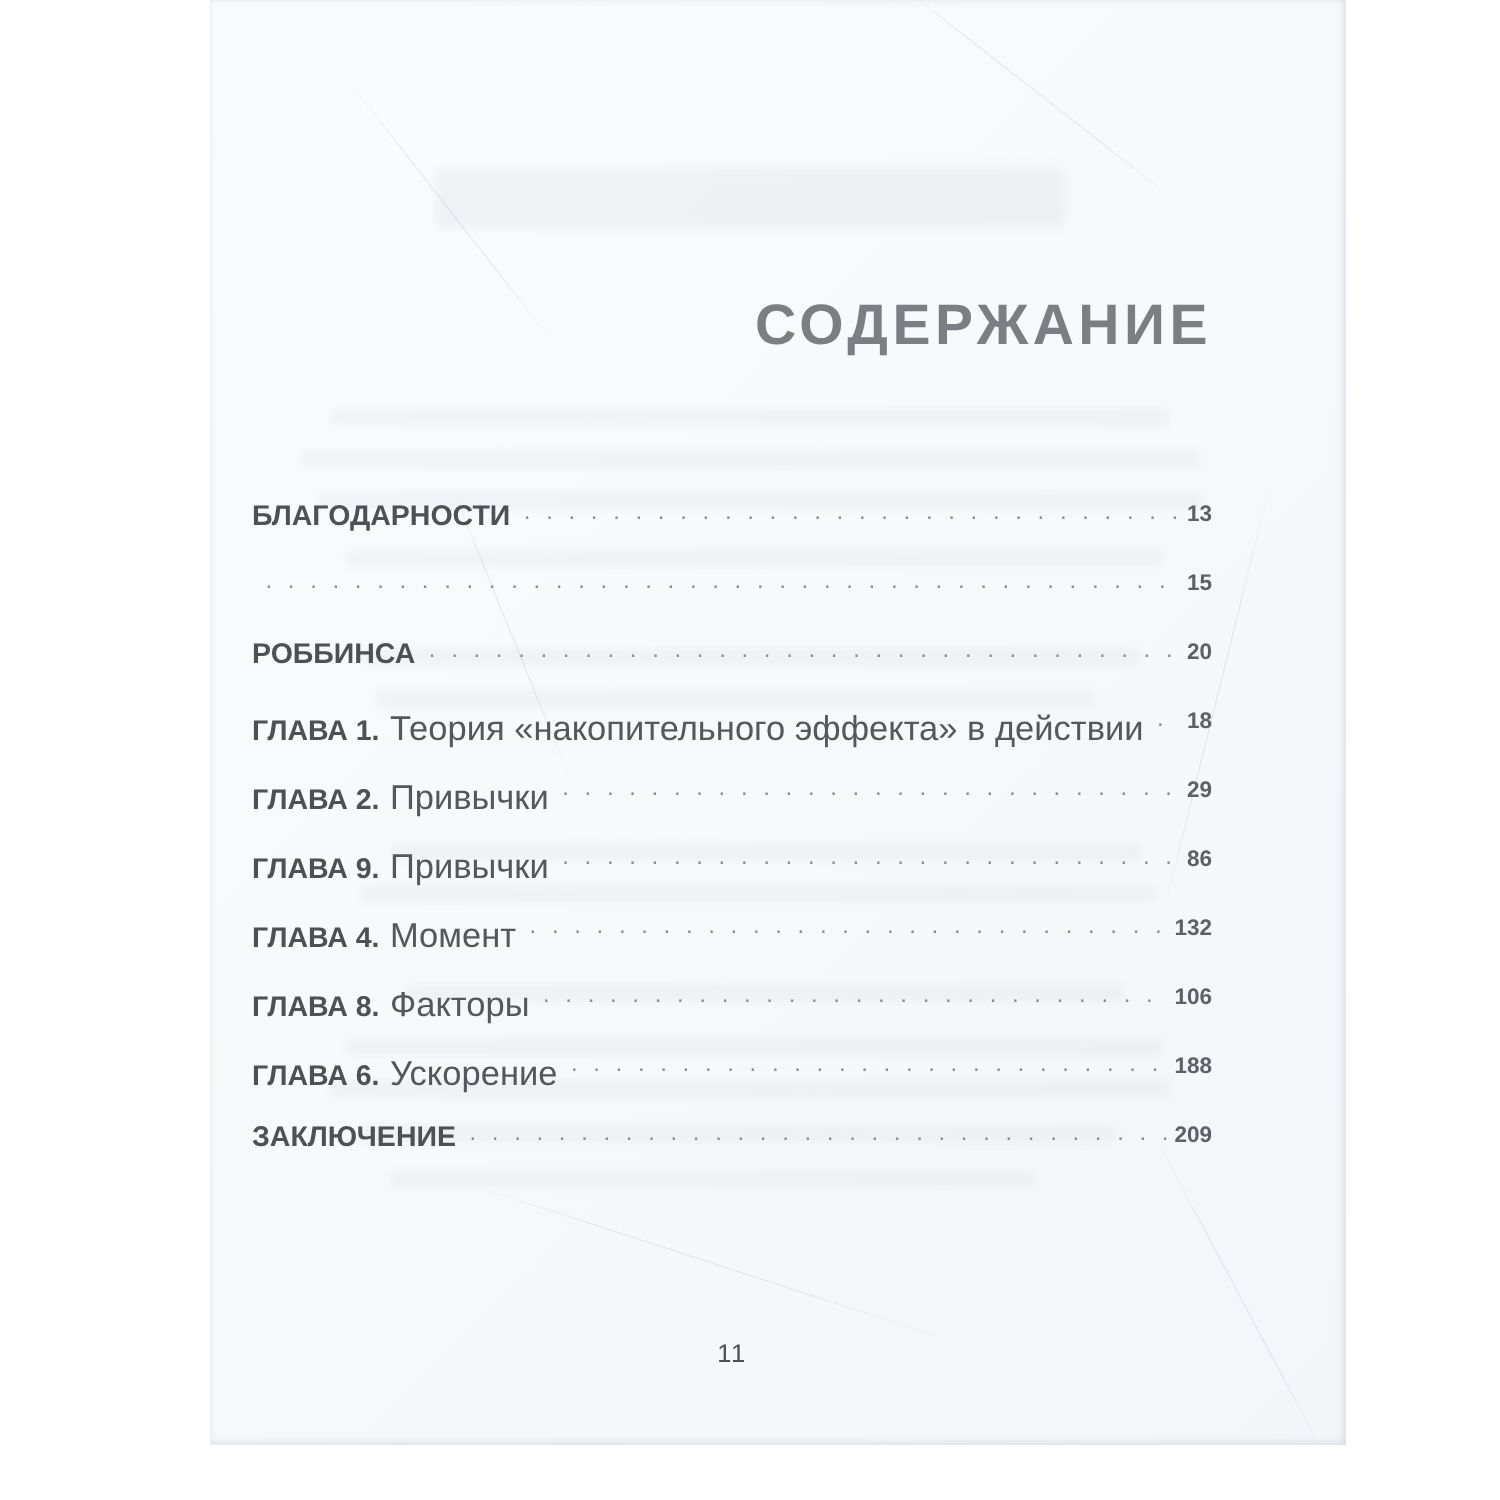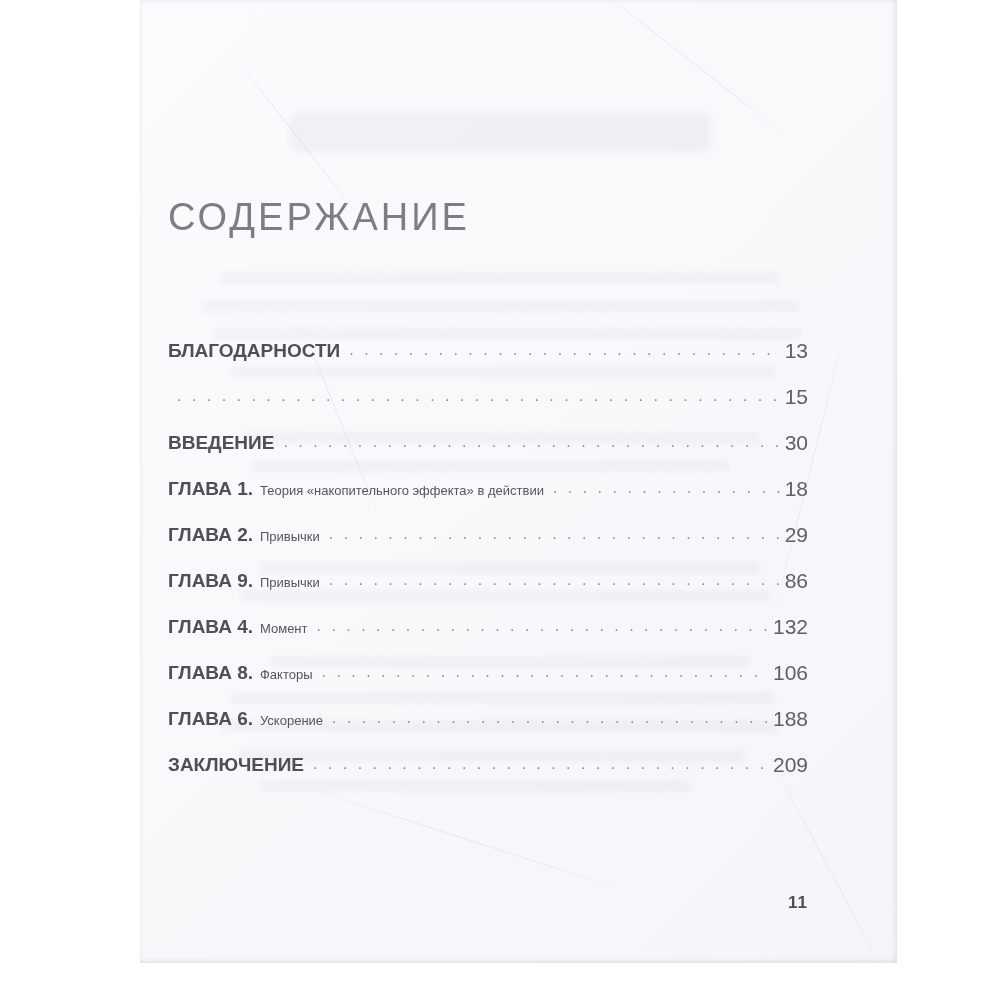--- a/index.html
+++ b/index.html
@@ -46,79 +46,79 @@
   .ghost.big {
     background: rgba(118,130,150,0.075);
     filter: blur(3.5px);
   }
 
   .heading {
     position: absolute;
     left: 28px;
     width: 640px;
     top: 196px;
-    text-align: left;
+    text-align: right;
     font-size: 38px;
-    font-weight: 400;
+    font-weight: 700;
     letter-spacing: 3px;
     color: #7b7e82;
   }
 
   .toc {
     position: absolute;
     left: 28px;
     top: 322px;
     width: 640px;
   }
   .row {
     display: flex;
-    align-items: center;
+    align-items: flex-start;
     height: 46px;
     padding-top: 12px;
     box-sizing: border-box;
   }
   .label {
     white-space: nowrap;
     font-size: 19px;
     font-weight: 700;
     color: #4d5054;
   }
   .label .t {
     font-weight: 400;
-    font-size: 13px;
+    font-size: 23px;
     color: #54575b;
     margin-left: 7px;
   }
   .label .t:empty { display: none; }
   .dots {
     flex: 1 1 auto;
     min-width: 0;
     overflow: hidden;
     white-space: nowrap;
     margin-left: 9px;
     font-size: 16px;
     letter-spacing: 3px;
     color: #8b8e92;
     transform: translateY(-1px);
   }
   .num {
     margin-left: 5px;
     white-space: nowrap;
-    font-size: 21px;
-    font-weight: 400;
+    font-size: 15px;
+    font-weight: 700;
     color: #5d6064;
   }
   .folio {
     position: absolute;
     left: 28px;
     width: 640px;
     top: 893px;
-    text-align: right;
+    text-align: center;
     font-size: 17px;
-    font-weight: 700;
+    font-weight: 400;
     color: #4b4e52;
     letter-spacing: 1px;
   }
 </style>
 </head>
 <body>
 
 <div class="canvas">
   <div class="page">
 
@@ -150,23 +150,23 @@
       <div class="row">
         <span class="label"><b>БЛАГОДАРНОСТИ</b></span>
         <span class="dots">. . . . . . . . . . . . . . . . . . . . . . . . . . . . . . . . . . . . . . . . . . . . . . . . . . . . . . . . . . . . </span>
         <span class="num">13</span>
       </div>
       <div class="row">
         <span class="dots">. . . . . . . . . . . . . . . . . . . . . . . . . . . . . . . . . . . . . . . . . . . . . . . . . . . . . . . . . . . . </span>
         <span class="num">15</span>
       </div>
       <div class="row">
-        <span class="label"><b>ВВЕДЕНИЕ</b></span>
-        <span class="dots">. . . . . . . . . . . . . . . . . . . . . . . . . . . . . . . . . . . . . . . . . . . . . . . . . . . . . . . . . . . . </span>
-        <span class="num">30</span>
+        <span class="label"><b>РОББИНСА</b></span>
+        <span class="dots">. . . . . . . . . . . . . . . . . . . . . . . . . . . . . . . . . . . . . . . . . . . . . . . . . . . . . . . . . . . . </span>
+        <span class="num">20</span>
       </div>
       <div class="row">
         <span class="label"><b>ГЛАВА 1.</b><span class="t">Теория «накопительного эффекта» в действии</span></span>
         <span class="dots">. . . . . . . . . . . . . . . . . . . . . . . . . . . . . . . . . . . . . . . . . . . . . . . . . . . . . . . . . . . . </span>
         <span class="num">18</span>
       </div>
       <div class="row">
         <span class="label"><b>ГЛАВА 2.</b><span class="t">Привычки</span></span>
         <span class="dots">. . . . . . . . . . . . . . . . . . . . . . . . . . . . . . . . . . . . . . . . . . . . . . . . . . . . . . . . . . . . </span>
         <span class="num">29</span>

